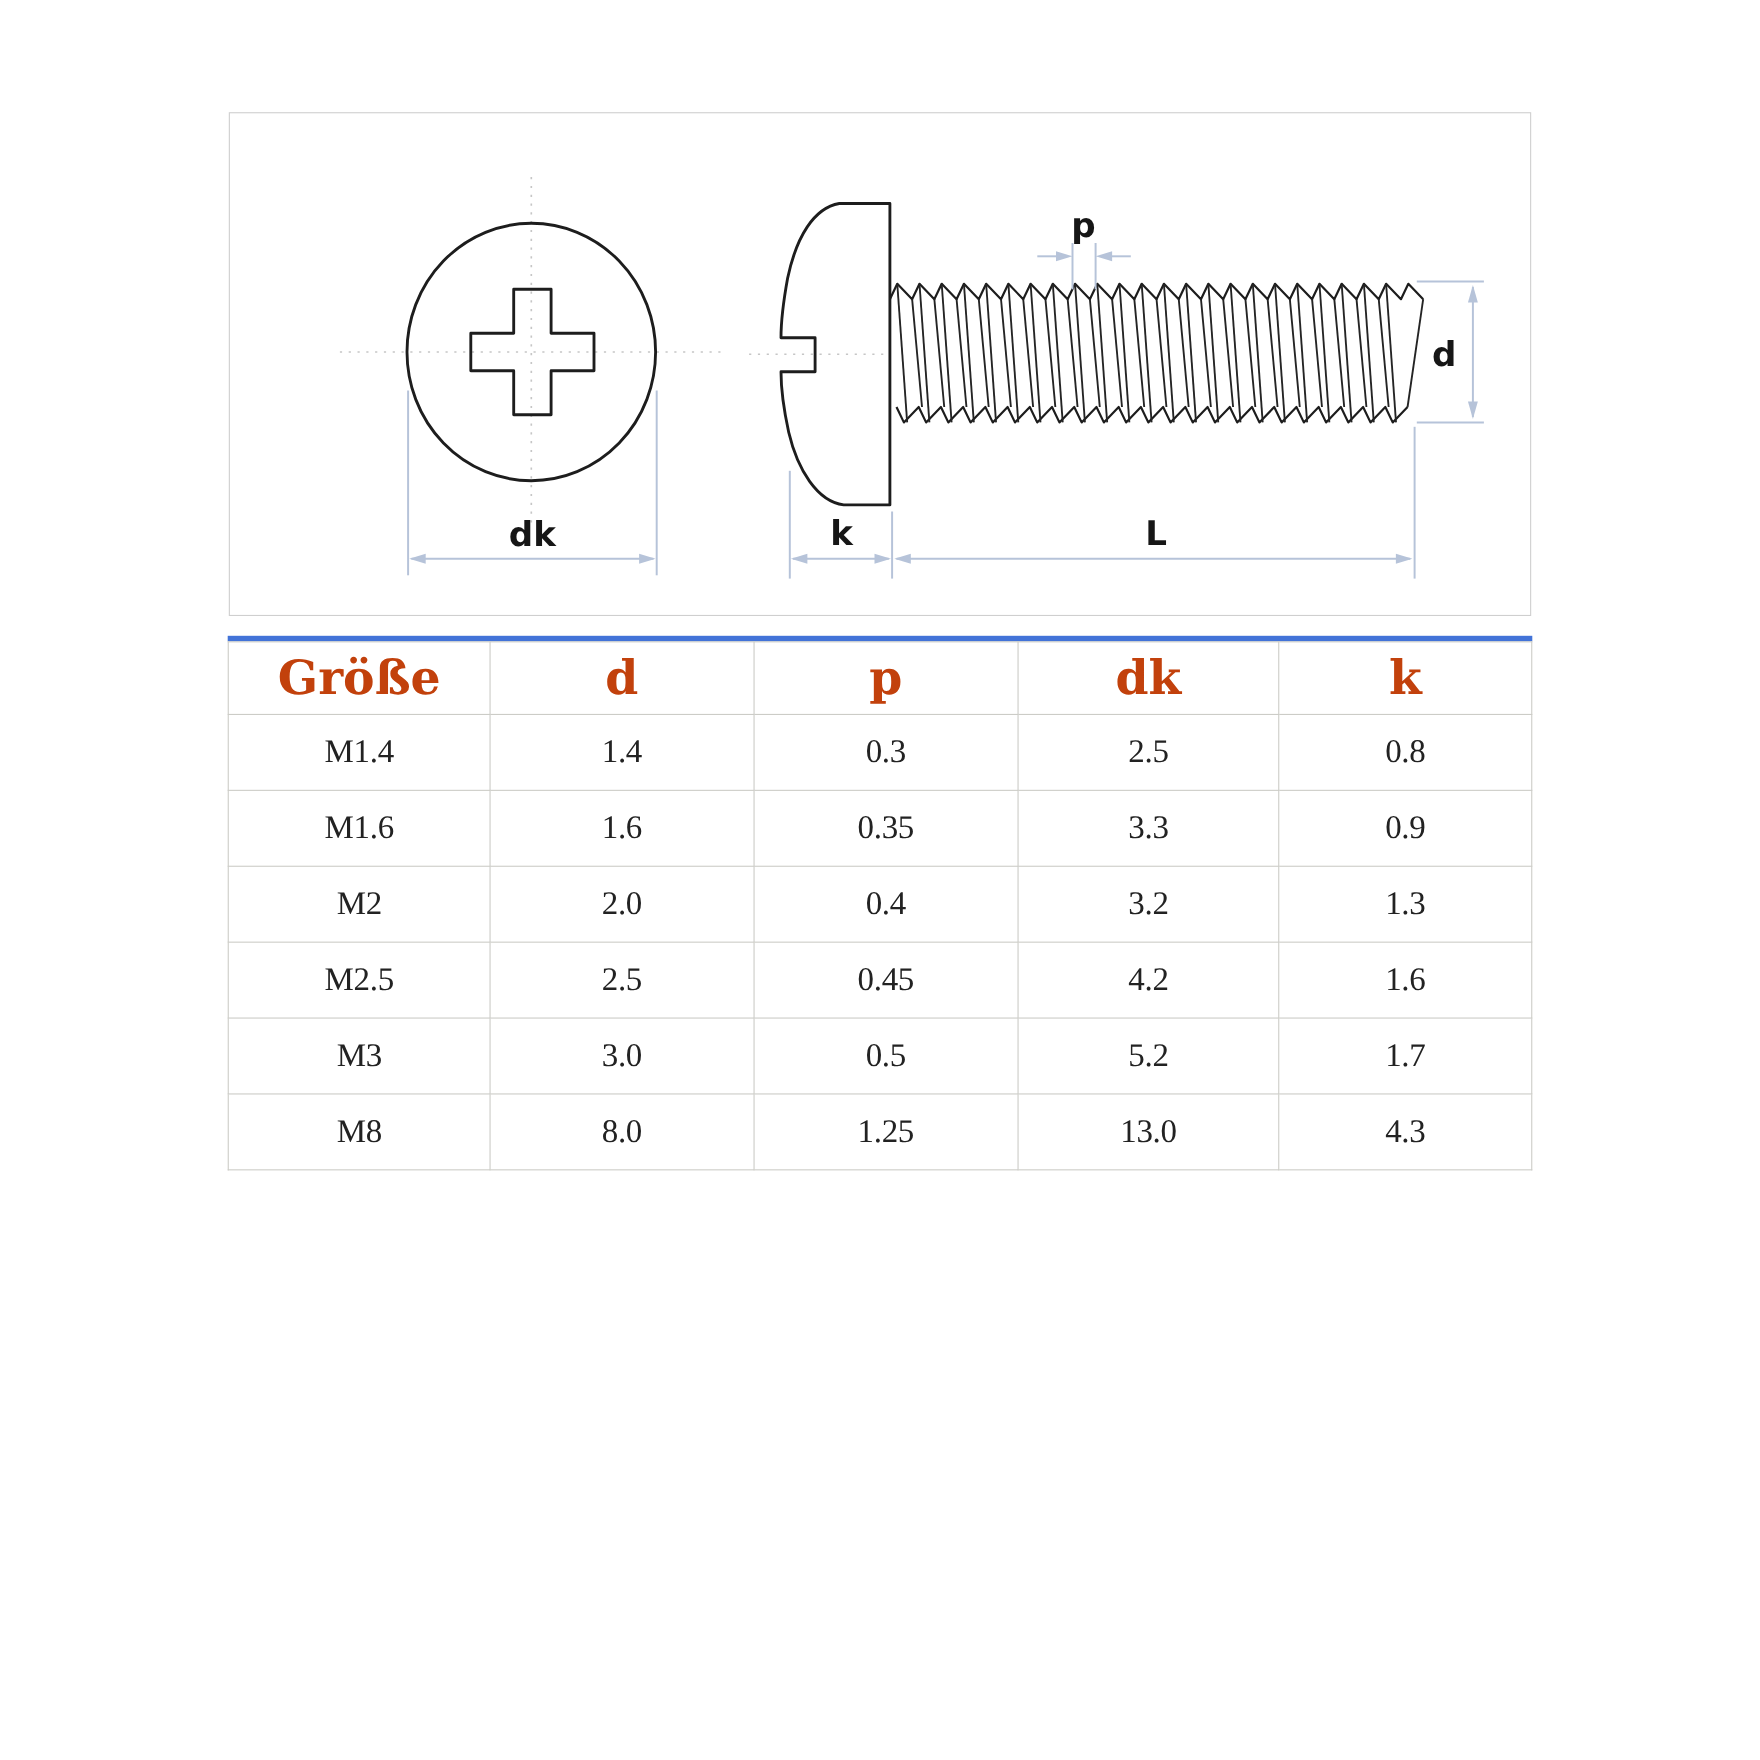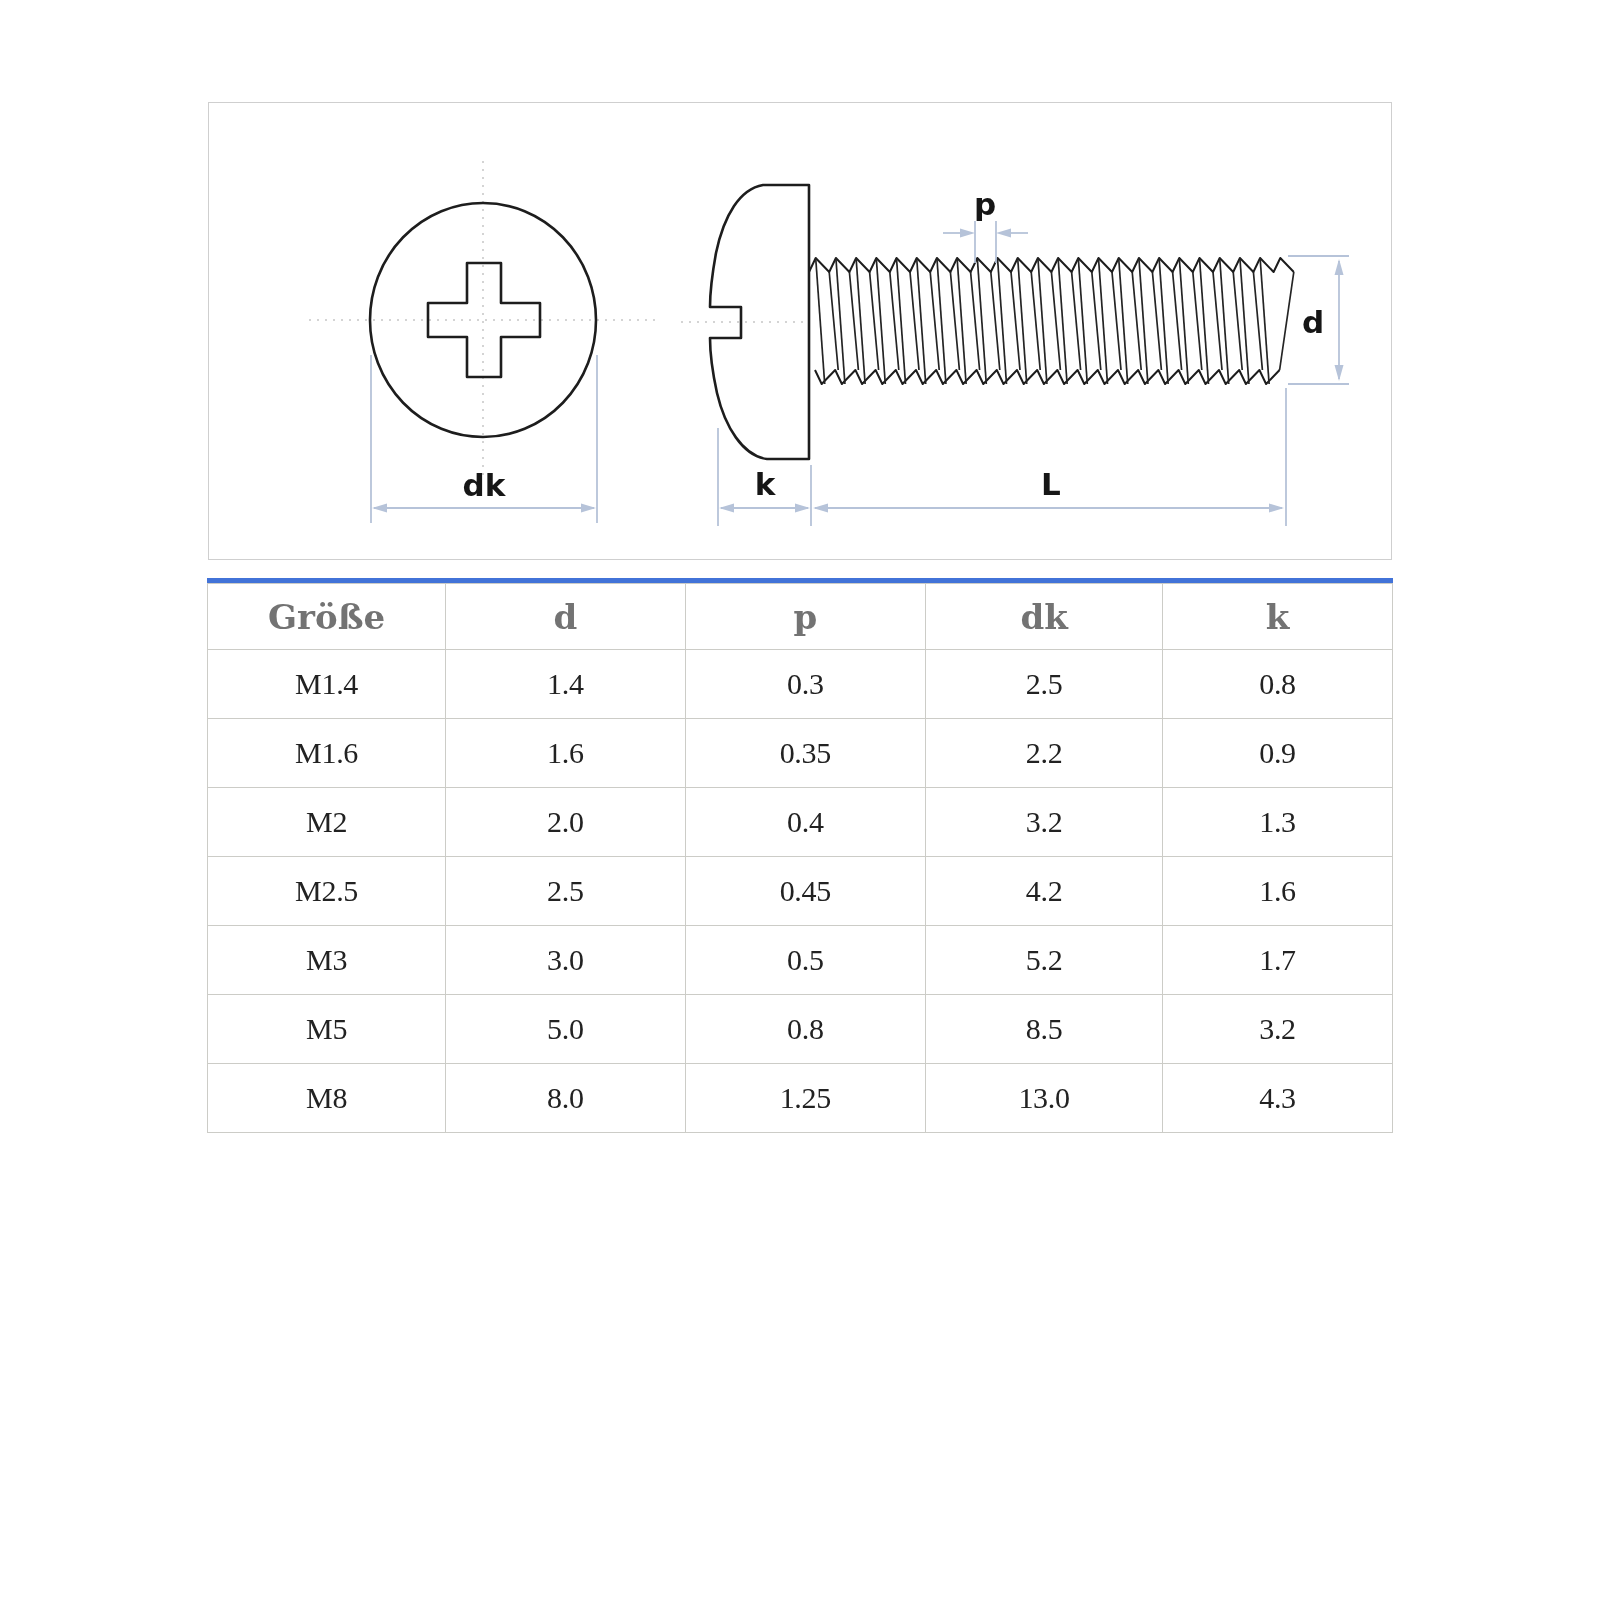--- a/index.html
+++ b/index.html
@@ -13,21 +13,21 @@
 
   .accent-line{
     position:absolute;left:207px;top:578px;width:1186px;height:5px;
   }
 
   .spec-table{
     position:absolute;left:207px;top:583px;width:1186px;
     border-collapse:collapse;table-layout:fixed;
   }
   .spec-table th{
-    font-family:"DejaVu Serif", serif;font-weight:bold;font-size:34px;color:#737373;
+    font-family:"DejaVu Serif", serif;font-weight:bold;font-size:43px;color:#c2410c;
     height:63px;border:1px solid #ccccc7;text-align:center;background:#fff;
   }
   .spec-table td{
     font-family:"Liberation Serif", serif;font-size:30px;color:#222;
     height:66px;border:1px solid #ccccc7;text-align:center;background:#fff;
     letter-spacing:-0.3px;
   }
 
   
   .ln-main{stroke:#1d1d1d;stroke-width:2.6;fill:none;stroke-linejoin:round;stroke-linecap:round;}
@@ -184,21 +184,21 @@
         <td>M1.4</td>
         <td>1.4</td>
         <td>0.3</td>
         <td>2.5</td>
         <td>0.8</td>
       </tr>
       <tr>
         <td>M1.6</td>
         <td>1.6</td>
         <td>0.35</td>
-        <td>2.2</td>
+        <td>3.3</td>
         <td>0.9</td>
       </tr>
       <tr>
         <td>M2</td>
         <td>2.0</td>
         <td>0.4</td>
         <td>3.2</td>
         <td>1.3</td>
       </tr>
       <tr>
@@ -209,27 +209,20 @@
         <td>1.6</td>
       </tr>
       <tr>
         <td>M3</td>
         <td>3.0</td>
         <td>0.5</td>
         <td>5.2</td>
         <td>1.7</td>
       </tr>
       <tr>
-        <td>M5</td>
-        <td>5.0</td>
-        <td>0.8</td>
-        <td>8.5</td>
-        <td>3.2</td>
-      </tr>
-      <tr>
         <td>M8</td>
         <td>8.0</td>
         <td>1.25</td>
         <td>13.0</td>
         <td>4.3</td>
       </tr>
     </tbody>
 </table>
 
 </body></html>

